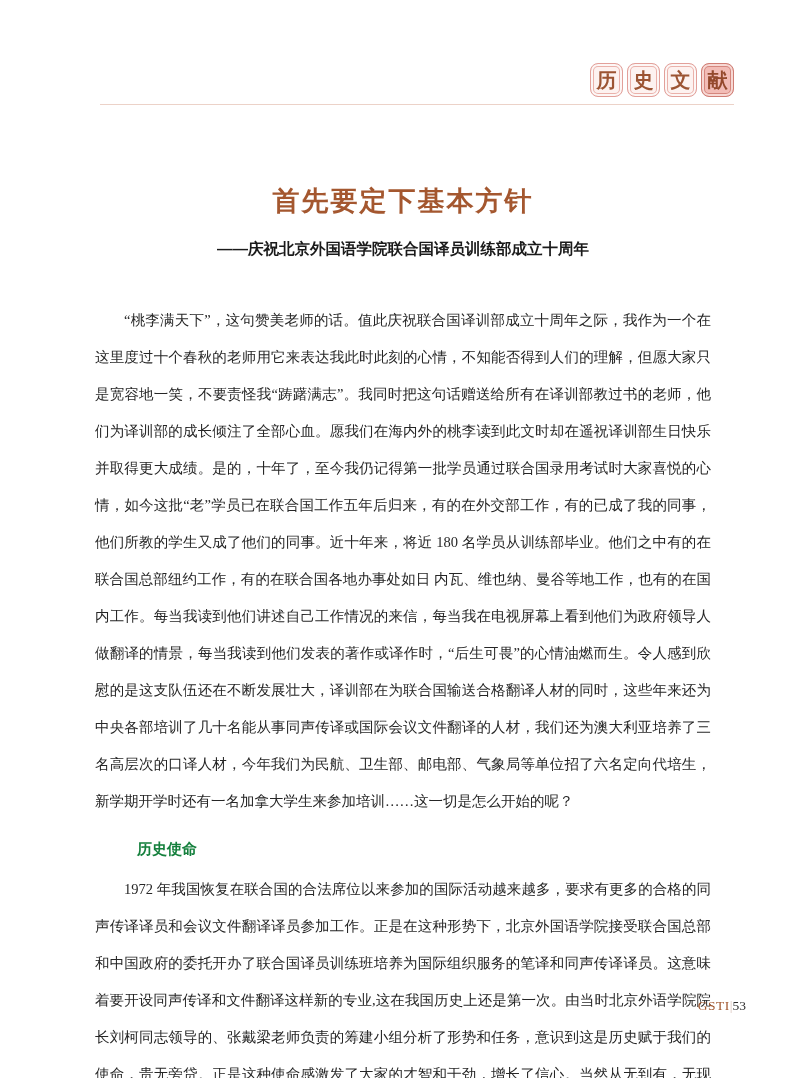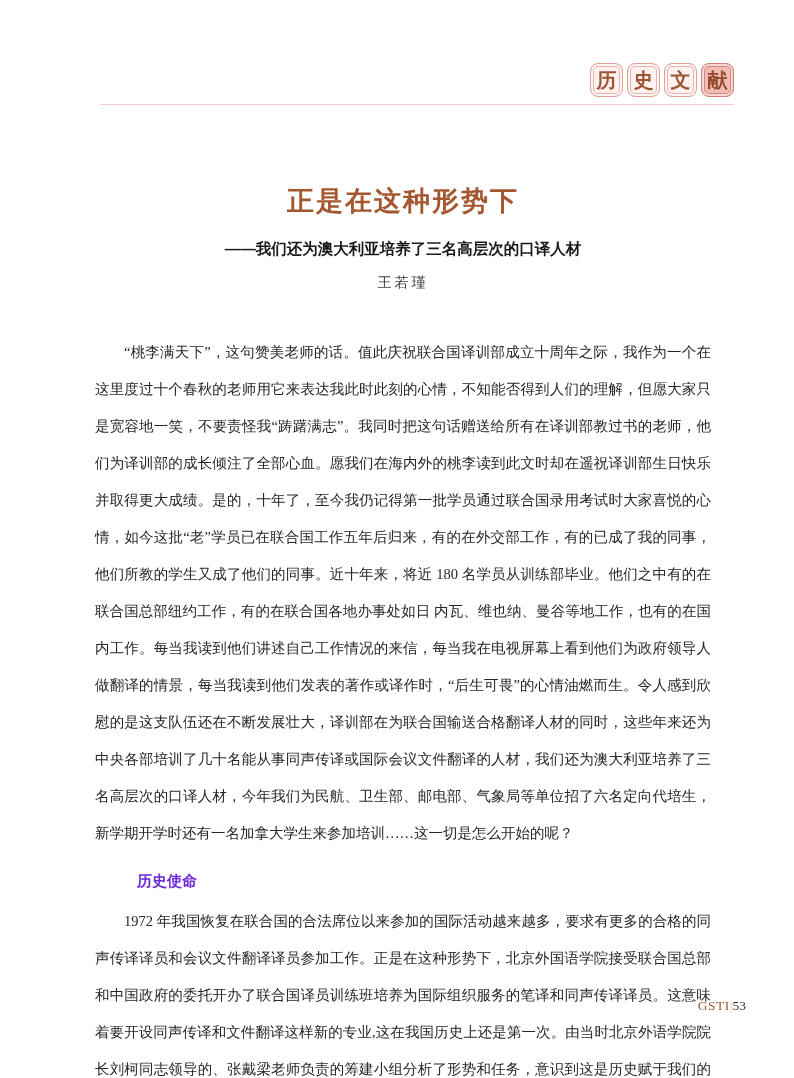--- a/index.html
+++ b/index.html
@@ -92,21 +92,21 @@
     color: #262626;
   }
   .para {
     margin: 0;
     text-indent: 2em;
   }
   .section-heading {
     margin: 10px 0 4px 42px;
     font-size: 15px;
     font-weight: bold;
-    color: #6d28d9;
+    color: #15803d;
     font-family: "Liberation Sans", "DejaVu Sans", sans-serif;
   }
 
   
   .footer {
     position: absolute;
     top: 998px;
     right: 48px;
     font-size: 13.5px;
     display: flex;
@@ -133,23 +133,22 @@
   <div class="header-badges">
     <div class="badge-char">历</div>
     <div class="badge-char">史</div>
     <div class="badge-char">文</div>
     <div class="badge-char badge-dark">献</div>
   </div>
 
   <div class="header-rule"></div>
 
   <div class="content">
-    <h1 class="title">正是在这种形势下</h1>
-    <div class="subtitle">——我们还为澳大利亚培养了三名高层次的口译人材</div>
-    <div class="author">王若瑾</div>
+    <h1 class="title">首先要定下基本方针</h1>
+    <div class="subtitle">——庆祝北京外国语学院联合国译员训练部成立十周年</div>
 
     <div class="body-text">
       <p class="para">“桃李满天下”，这句赞美老师的话。值此庆祝联合国译训部成立十周年之际，我作为一个在这里度过十个春秋的老师用它来表达我此时此刻的心情，不知能否得到人们的理解，但愿大家只是宽容地一笑，不要责怪我“踌躇满志”。我同时把这句话赠送给所有在译训部教过书的老师，他们为译训部的成长倾注了全部心血。愿我们在海内外的桃李读到此文时却在遥祝译训部生日快乐并取得更大成绩。是的，十年了，至今我仍记得第一批学员通过联合国录用考试时大家喜悦的心情，如今这批“老”学员已在联合国工作五年后归来，有的在外交部工作，有的已成了我的同事，他们所教的学生又成了他们的同事。近十年来，将近 180 名学员从训练部毕业。他们之中有的在联合国总部纽约工作，有的在联合国各地办事处如日 内瓦、维也纳、曼谷等地工作，也有的在国内工作。每当我读到他们讲述自己工作情况的来信，每当我在电视屏幕上看到他们为政府领导人做翻译的情景，每当我读到他们发表的著作或译作时，“后生可畏”的心情油燃而生。令人感到欣慰的是这支队伍还在不断发展壮大，译训部在为联合国输送合格翻译人材的同时，这些年来还为中央各部培训了几十名能从事同声传译或国际会议文件翻译的人材，我们还为澳大利亚培养了三名高层次的口译人材，今年我们为民航、卫生部、邮电部、气象局等单位招了六名定向代培生，新学期开学时还有一名加拿大学生来参加培训……这一切是怎么开始的呢？</p>
       <h2 class="section-heading">历史使命</h2>
       <p class="para">1972 年我国恢复在联合国的合法席位以来参加的国际活动越来越多，要求有更多的合格的同声传译译员和会议文件翻译译员参加工作。正是在这种形势下，北京外国语学院接受联合国总部和中国政府的委托开办了联合国译员训练班培养为国际组织服务的笔译和同声传译译员。这意味着要开设同声传译和文件翻译这样新的专业,这在我国历史上还是第一次。由当时北京外语学院院长刘柯同志领导的、张戴梁老师负责的筹建小组分析了形势和任务，意识到这是历史赋于我们的使命，贵无旁贷。正是这种使命感激发了大家的才智和干劲，增长了信心。当然从无到有，无现成的模式可循，要开拓一个新的事业谈何容易，但困难是可以克服的，路是人走出来的。首先要定下基本方针，靠谁来培养？在哪里培养？历来的经验证明把年青人送到国外大学学习翻译技能并不是上策，翻译涉及到中外两种语言的转换,我们必须立足于国内.拥译实践也证明一个经济学博士不一定能胜任经济会议的同声传译工作，</p>
     </div>
   </div>
 
   <div class="footer">
     <span class="journal">GSTI</span>

